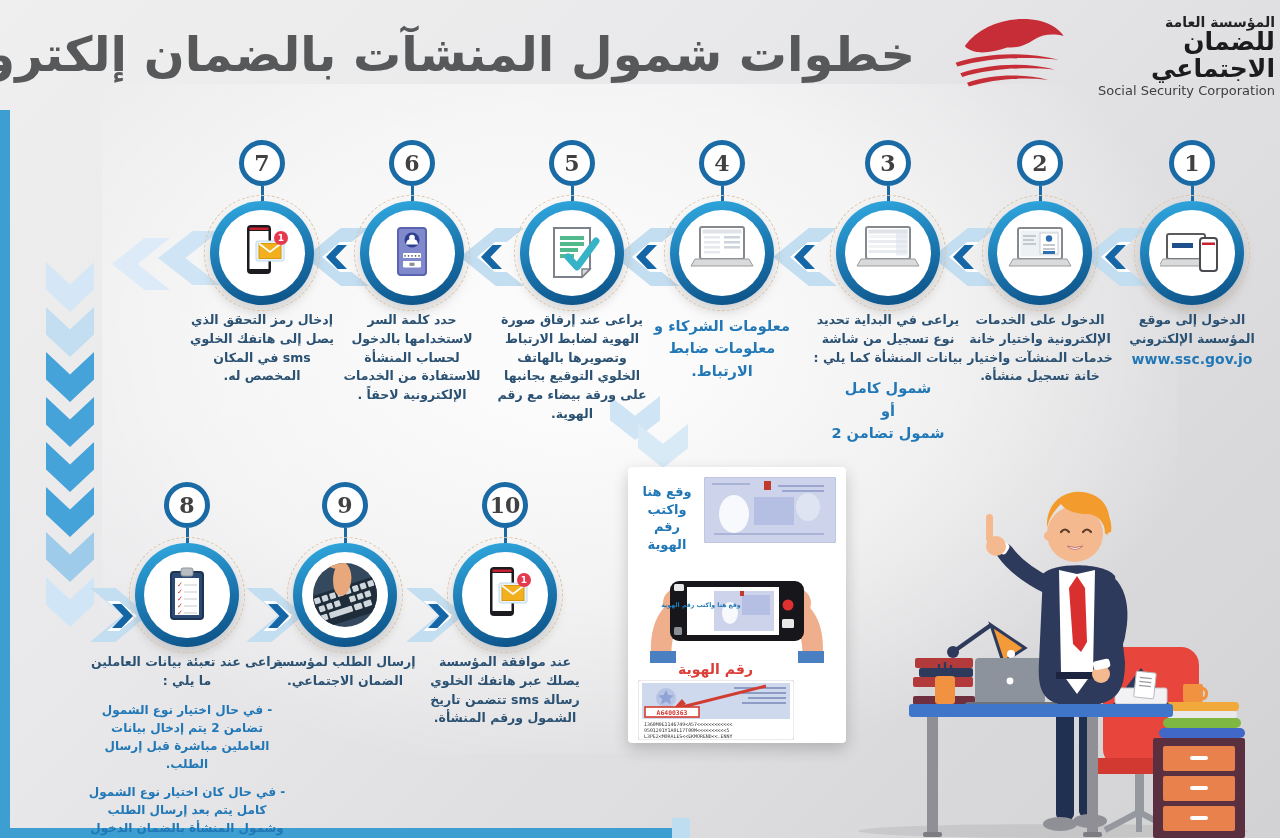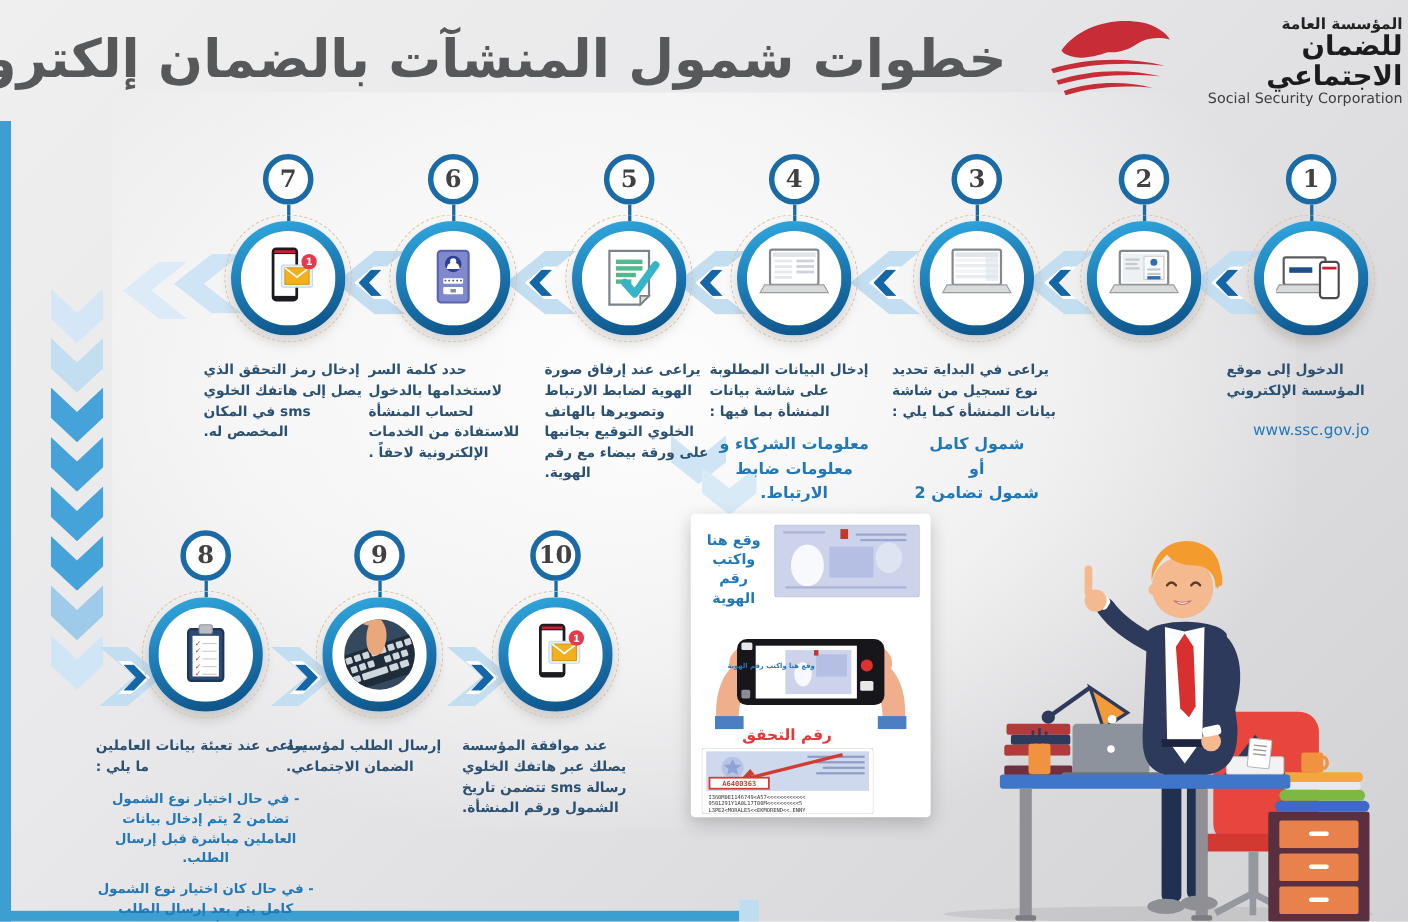--- a/index.html
+++ b/index.html
@@ -28,23 +28,23 @@
   
   .step{position:absolute;display:flex;flex-direction:column;align-items:center;}
   .num-badge{width:46px;height:46px;border-radius:50%;background:#fff;border:5px solid #1a6aa5;
     display:flex;align-items:center;justify-content:center;
     font-family:"DejaVu Serif","Liberation Serif",serif;font-size:22px;font-weight:700;color:#414042;box-sizing:border-box;}
   .stem{width:3px;height:15px;background:#1a6aa5;}
   .icon-ring{width:104px;height:104px;border-radius:50%;box-sizing:border-box;border:9px solid transparent;
     background:linear-gradient(#fff,#fff) padding-box,linear-gradient(165deg,#2fa7de 5%,#1b74ad 55%,#0c5186 95%) border-box;
     box-shadow:0 7px 12px rgba(0,0,0,.15);display:flex;align-items:center;justify-content:center;position:relative;}
   .icon-ring::after{content:"";position:absolute;inset:-15px;border:1px dashed #dcc3a4;border-radius:50%;}
-  .step-text{margin-top:22px;direction:rtl;text-align:left;font-size:12.5px;font-weight:700;
+  .step-text{margin-top:6px;direction:rtl;text-align:center;font-size:12.5px;font-weight:700;
     color:#2b5172;line-height:1.5;}
-  .step-link{margin-top:18px;direction:ltr;font-size:14px;font-weight:400;color:#2278b6;text-decoration:none;}
+  .step-link{margin-top:2px;direction:ltr;font-size:14px;font-weight:700;color:#2278b6;text-decoration:none;}
   .step-hl{margin-top:10px;direction:rtl;text-align:center;font-size:14.5px;font-weight:700;color:#2278b6;
     line-height:1.55;white-space:pre-line;}
   .step-bullet{margin-top:10px;direction:rtl;text-align:center;font-size:12px;font-weight:700;color:#2278b6;line-height:1.5;}
 
   
   .cu{position:absolute;width:64px;height:58px;}
   .cu i{position:absolute;display:block;}
   .cu .b{left:0;top:0;width:100%;height:100%;background:#c3ddf1;}
   .cu.left .b{clip-path:polygon(100% 0,56% 0,0 50%,56% 100%,100% 100%,44% 50%);}
   .cu.left .w{left:17px;top:14px;width:30px;height:30px;background:#fff;
@@ -185,20 +185,21 @@
         <rect x="15" y="18" width="11" height="2" fill="#c4c9cf"></rect>
         <rect x="15" y="22" width="13" height="2" fill="#c4c9cf"></rect>
         <rect x="32" y="12" width="18" height="21" fill="#fff" stroke="#cacdd2"></rect>
         <circle cx="41" cy="17.5" r="3.2" fill="#2e6fb2"></circle>
         <rect x="35" y="23" width="12" height="2" fill="#c4c9cf"></rect>
         <rect x="35" y="27" width="12" height="2" fill="#c4c9cf"></rect>
         <rect x="35" y="30" width="12" height="3" fill="#2e6fb2"></rect>
         <path d="M5 38 h54 l4 7 h-62 z" fill="#d9dadc" stroke="#9a9b9e" stroke-width="1"></path>
       </svg>
     </div>
+    <div class="step-text">الدخول على الخدمات الإلكترونية واختيار خانة خدمات المنشآت واختيار خانة تسجيل منشأة.</div>
   </div>
 
   <div class="step" style="left:811px;top:140px;width:154px">
     <div class="num-badge">3</div>
     <div class="stem"></div>
     <div class="icon-ring">
       <svg width="64" height="64" viewBox="0 0 64 64">
         <rect x="10" y="6" width="44" height="32" rx="2" fill="#fff" stroke="#85888d" stroke-width="2"></rect>
         <rect x="12.5" y="8.5" width="39" height="4" fill="#dfe3e8"></rect>
         <rect x="12.5" y="14" width="39" height="3" fill="#f2f3f5"></rect>
@@ -225,21 +226,20 @@
         <rect x="14" y="15" width="16" height="2.5" fill="#e5e8ec"></rect>
         <rect x="34" y="15" width="16" height="2.5" fill="#cdd3da"></rect>
         <rect x="14" y="20" width="16" height="2.5" fill="#e5e8ec"></rect>
         <rect x="34" y="20" width="16" height="2.5" fill="#cdd3da"></rect>
         <rect x="14" y="25" width="16" height="2.5" fill="#e5e8ec"></rect>
         <rect x="34" y="25" width="16" height="2.5" fill="#cdd3da"></rect>
         <rect x="14" y="30" width="16" height="2.5" fill="#e5e8ec"></rect>
         <path d="M5 38 h54 l4 7 h-62 z" fill="#d9dadc" stroke="#9a9b9e" stroke-width="1"></path>
       </svg>
     </div>
-    <div class="step-text">إدخال البيانات المطلوبة على شاشة بيانات المنشأة  بما فيها :</div>
     <div class="step-hl">معلومات الشركاء و
 معلومات ضابط
 الارتباط.</div>
   </div>
 
   <div class="step" style="left:495px;top:140px;width:154px">
     <div class="num-badge">5</div>
     <div class="stem"></div>
     <div class="icon-ring">
       <svg width="64" height="64" viewBox="0 0 64 64">
@@ -405,21 +405,21 @@
       <ellipse cx="100" cy="90" rx="8" ry="11" fill="#fff" opacity=".85"></ellipse>
       <rect x="112" y="72" width="28" height="20" fill="#a9b6e0" opacity=".7"></rect>
       <rect x="110" y="68" width="4" height="5" fill="#c0392b"></rect>
       <text x="71" y="84" font-size="6.2" font-weight="bold" text-anchor="middle" fill="#2278b6" direction="rtl">وقع هنا واكتب رقم الهوية</text>
       <circle cx="158" cy="82" r="5.5" fill="#e03131"></circle>
       <rect x="152" y="96" width="12" height="9" rx="1.5" fill="#fff" opacity=".9"></rect>
       <rect x="44" y="61" width="10" height="7" rx="1.5" fill="#fff" opacity=".9"></rect>
       <rect x="44" y="104" width="8" height="8" rx="1.5" fill="#8a8d94"></rect>
     </svg>
 
-    <div class="id-label">رقم التحقق</div>
+    <div class="id-label">رقم الهوية</div>
 
     <svg class="id-back" width="156" height="60" viewBox="0 0 156 60">
       <rect x="0" y="0" width="156" height="60" rx="3" fill="#fff" stroke="#d8d8d8"></rect>
       <rect x="4" y="3" width="148" height="36" fill="#cfd9ee"></rect>
       <circle cx="28" cy="18" r="10" fill="#b7c4e4"></circle>
       <path d="M28 10 l2.4 5 5.5.5 -4.2 3.6 1.3 5.4 -5-2.9 -5 2.9 1.3-5.4 -4.2-3.6 5.5-.5 z" fill="#8fa3d6"></path>
       <rect x="96" y="7" width="52" height="2" fill="#8e9bc4"></rect>
       <rect x="104" y="12" width="44" height="2" fill="#8e9bc4"></rect>
       <rect x="110" y="17" width="38" height="2" fill="#8e9bc4"></rect>
       <rect x="104" y="22" width="44" height="2" fill="#8e9bc4"></rect>

